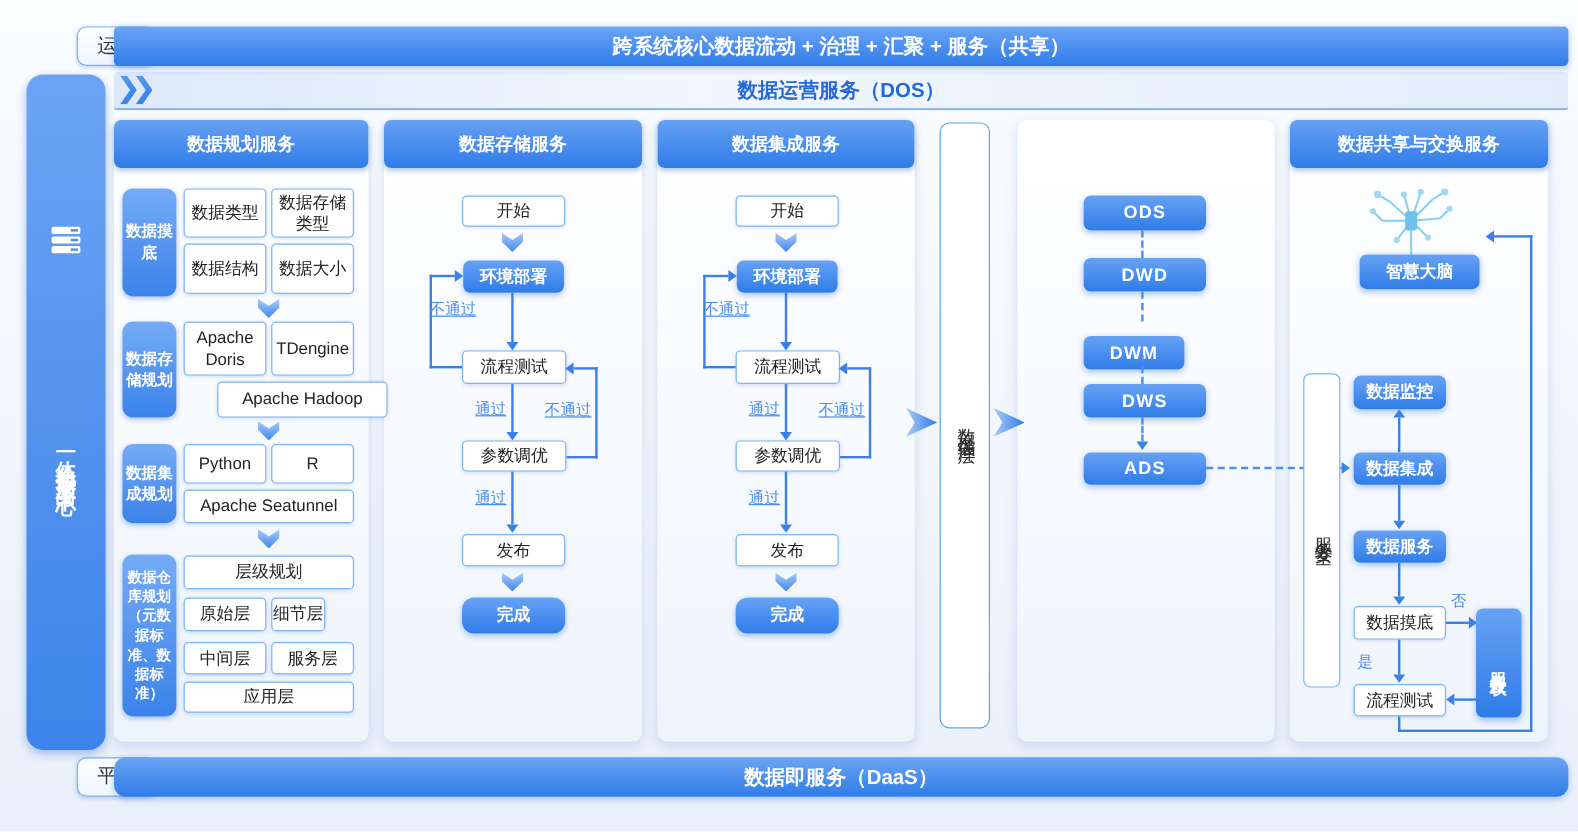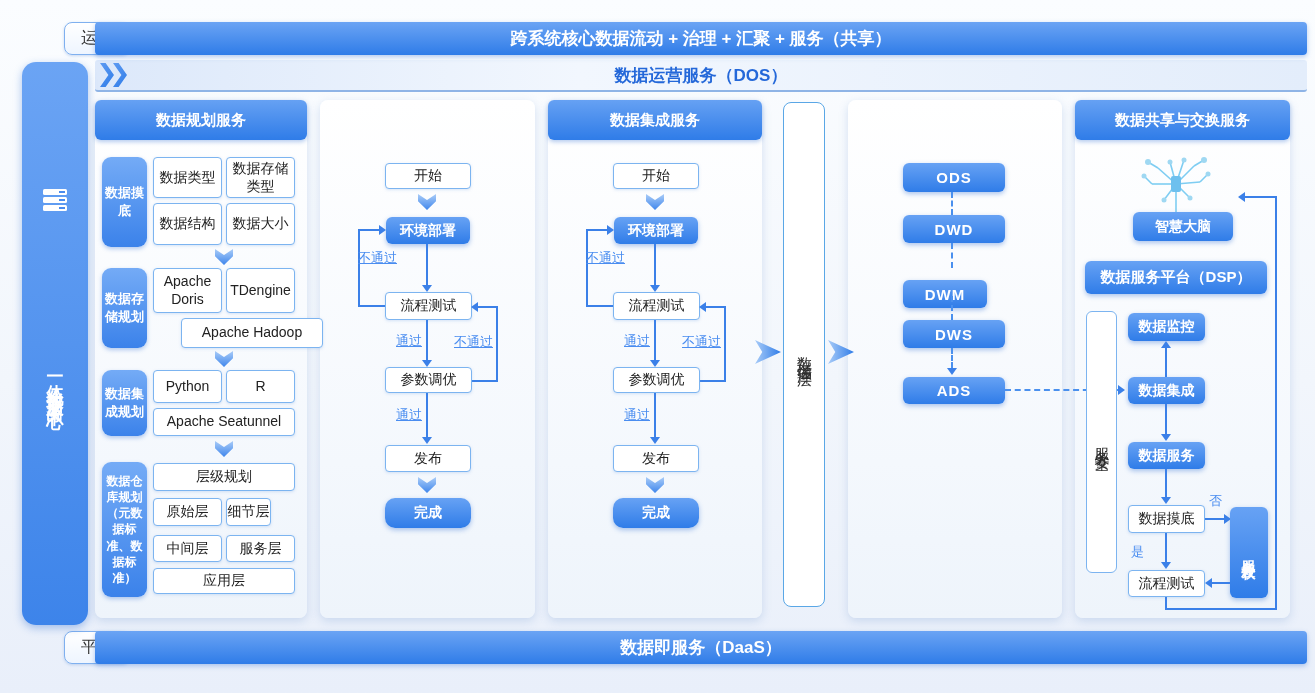--- a/index.html
+++ b/index.html
@@ -62,21 +62,21 @@
   <div class="abs dosbar" style="left:95px;top:60px;width:1212px;height:32px;">
     <span>数据运营服务（DOS）</span>
   </div>
 
   <div class="abs bluebar" style="left:95px;top:22px;width:1212px;height:33px;font-size:17px;">
     <span>跨系统核心数据流动 + 治理 + 汇聚 + 服务（共享）</span>
   </div>
   <div class="abs" style="left:100px;top:63px;width:14px;height:24px;background:linear-gradient(135deg,#5e9bf2,#2f7ce8);clip-path:polygon(0 0,40% 0,100% 50%,40% 100%,0 100%,60% 50%);"></div>
   <div class="abs" style="left:113px;top:63px;width:14px;height:24px;background:linear-gradient(135deg,#5e9bf2,#2f7ce8);clip-path:polygon(0 0,40% 0,100% 50%,40% 100%,0 100%,60% 50%);"></div>
 
-  <div class="abs bluebar" style="left:95px;top:631px;width:1212px;height:33px;font-size:17px;">
+  <div class="abs bluebar" style="left:95px;top:631px;width:1212px;height:33px;font-size:17px;border-radius:10px;">
     <span>数据即服务（DaaS）</span>
   </div>
 
   <div class="abs" style="left:22px;top:62px;width:66px;height:563px;border-radius:14px;background:linear-gradient(180deg,#6ba4f4 0%,#3d84ea 100%);box-shadow:0 3px 8px rgba(47,110,210,.4);">
     <svg class="abs" style="left:20px;top:126px;" width="26" height="24" viewBox="0 0 26 24">
       <rect x="1" y="1" width="24" height="6" rx="1.5" fill="#fff"></rect>
       <rect x="1" y="9" width="24" height="6" rx="1.5" fill="#fff"></rect>
       <rect x="1" y="17" width="24" height="6" rx="1.5" fill="#fff"></rect>
       <rect x="17" y="3" width="6" height="2" fill="#4b8cee"></rect>
       <rect x="17" y="11" width="6" height="2" fill="#4b8cee"></rect>
@@ -86,20 +86,23 @@
   </div>
 
   <div class="abs card" style="left:95px;top:100px;width:212px;height:518px;"></div>
   <div class="abs card" style="left:320px;top:100px;width:215px;height:518px;"></div>
   <div class="abs card" style="left:548px;top:100px;width:214px;height:518px;"></div>
   <div class="abs card" style="left:848px;top:100px;width:214px;height:518px;"></div>
   <div class="abs card" style="left:1075px;top:100px;width:215px;height:518px;"></div>
 
   <div class="abs colhead" style="left:95px;top:100px;width:212px;height:40px;">
       <span>数据规划服务</span>
+    </div>
+  <div class="abs colhead" style="left:320px;top:100px;width:215px;height:40px;">
+      <span>数据存储服务</span>
     </div>
   <div class="abs colhead" style="left:548px;top:100px;width:214px;height:40px;">
       <span>数据集成服务</span>
     </div>
   <div class="abs colhead" style="left:1075px;top:100px;width:215px;height:40px;">
       <span>数据共享与交换服务</span>
     </div>
 
   <div class="abs" style="left:783px;top:102px;width:42px;height:505px;background:#fff;border:1px solid #5aa7e6;border-radius:8px;">
     <div class="abs vtext" style="left:0;top:0;width:100%;height:100%;display:flex;align-items:center;justify-content:center;color:#2b2b2b;font-size:15px;">数据缓冲层</div>
@@ -228,21 +231,20 @@
         <circle cx="6" cy="26" r="2.5"></circle>
       <circle cx="70" cy="24" r="2.5"></circle>
         <circle cx="32" cy="12" r="2.5"></circle>
         <circle cx="46" cy="10" r="2.5"></circle>
       <circle cx="26" cy="50" r="2.5"></circle>
         <circle cx="52" cy="48" r="2.5"></circle>
     </g>
     <rect x="33" y="26" width="10" height="16" rx="2" fill="#6ec0ee"></rect>
   </svg>
   <div class="abs fbox" style="left:1133px;top:212px;width:100px;height:29px;">智慧大脑</div>
-  <div class="abs fbox" style="left:1085px;top:261px;width:182px;height:33px;font-size:15px;">数据服务平台（DSP）</div>
 
   <div class="abs" style="left:1086px;top:311px;width:31px;height:262px;background:#fff;border:1px solid #7cb4f0;border-radius:6px;">
     <div class="abs vtext" style="left:0;top:0;width:100%;height:100%;display:flex;align-items:center;justify-content:center;color:#2b2b2b;font-size:15px;letter-spacing:3px;">服务安全</div>
   </div>
 
   <div class="abs fbox" style="left:1128px;top:313px;width:77px;height:28px;">数据监控</div>
   <div class="abs tu" style="left:1161px;top:341px;"></div>
   <div class="abs vl" style="left:1165px;top:348px;height:29px;"></div>
   <div class="abs fbox" style="left:1128px;top:377px;width:77px;height:27px;">数据集成</div>
   <div class="abs vl" style="left:1165px;top:404px;height:30px;"></div>

